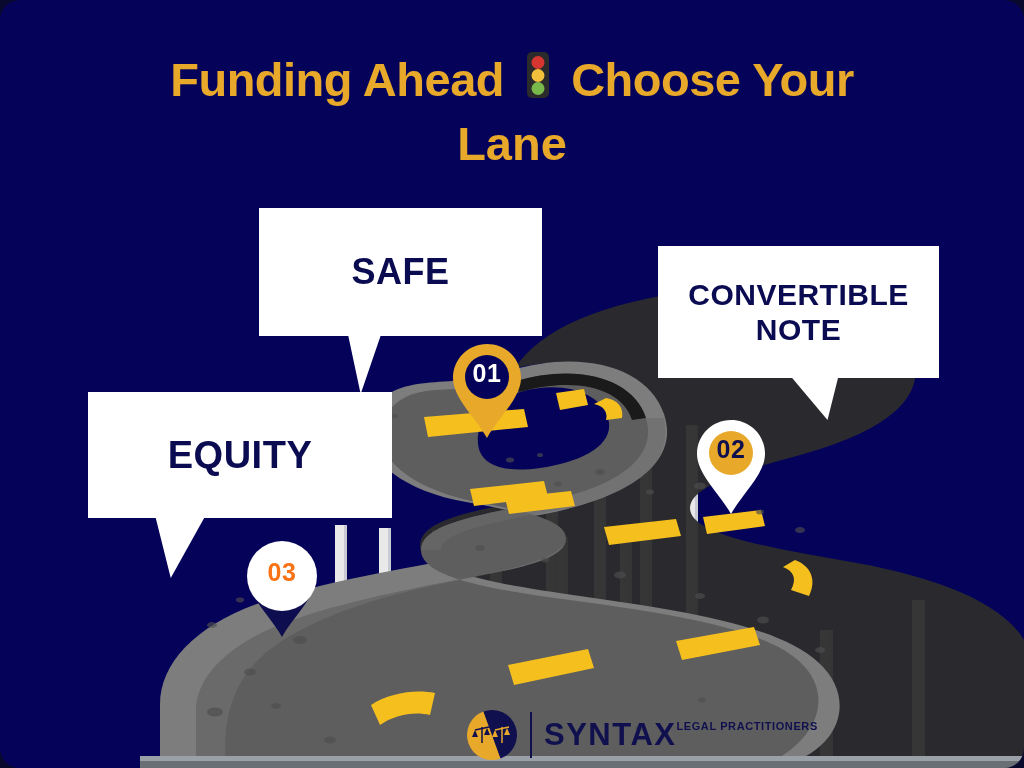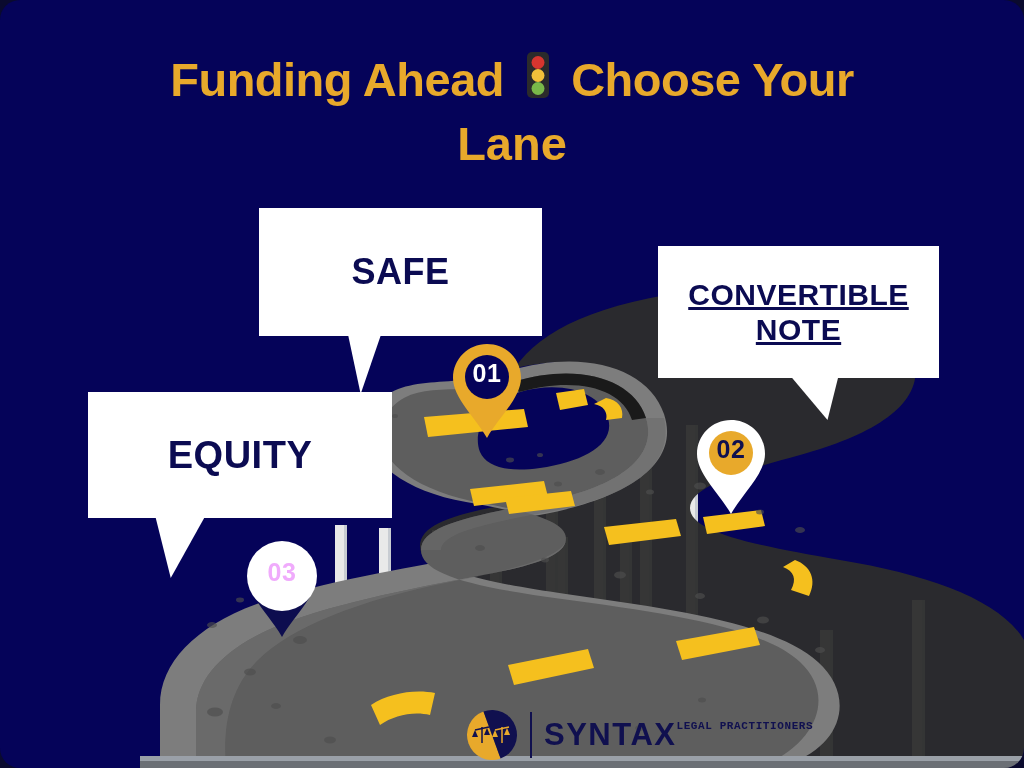--- a/index.html
+++ b/index.html
@@ -96,21 +96,21 @@
   #bubble-safe      { left: 259px; top: 208px; width: 283px; height: 128px; }
   #bubble-safe .bubble-text { font-size: 36px; }
   #tail-safe {
     left: 353px; top: 322px;
     border-left: 40px solid #ffffff;
     border-bottom: 72px solid transparent;
     transform: skewX(12deg);
   }
 
   #bubble-convertible { left: 658px; top: 246px; width: 281px; height: 132px; }
-  #bubble-convertible .bubble-text { font-size: 30px; text-decoration: underline; }
+  #bubble-convertible .bubble-text { font-size: 30px; }
   #tail-convertible {
     left: 785px; top: 376px;
     border-right: 48px solid #ffffff;
     border-bottom: 44px solid transparent;
     transform: skewX(-14deg);
   }
 
   #bubble-equity    { left: 88px; top: 392px; width: 304px; height: 126px; }
   #bubble-equity .bubble-text { font-size: 38px; }
   #tail-equity {
@@ -137,21 +137,21 @@
     font-size: 25px;
     font-weight: bold;
     letter-spacing: 0.5px;
     pointer-events: none;
   }
   #pin-01 { left: 448px; top: 342px; }
   #pin-01 .pin-num { color: #ffffff; }
   #pin-02 { left: 692px; top: 418px; }
   #pin-02 .pin-num { color: #10104f; }
   #pin-03 { left: 243px; top: 541px; }
-  #pin-03 .pin-num { color: #f0abfc; }
+  #pin-03 .pin-num { color: #f97316; }
 
   
   #logo {
     position: absolute;
     left: 466px;
     top: 708px;
     z-index: 45;
     display: flex;
     align-items: center;
     height: 54px;
@@ -179,21 +179,20 @@
     font-weight: bold;
     letter-spacing: 1.5px;
     line-height: 32px;
   }
   #logo-sub {
     color: #10104f;
     font-size: 11px;
     font-weight: bold;
     letter-spacing: 0.6px;
     line-height: 14px;
-    font-family: Liberation Mono, monospace;
   }
 </style>
 </head>
 <body>
 
 <div id="poster">
 
   <svg id="road-layer" viewBox="0 0 1024 768" preserveAspectRatio="none" aria-hidden="true">
     <defs>
       <clipPath id="clipPoster">

